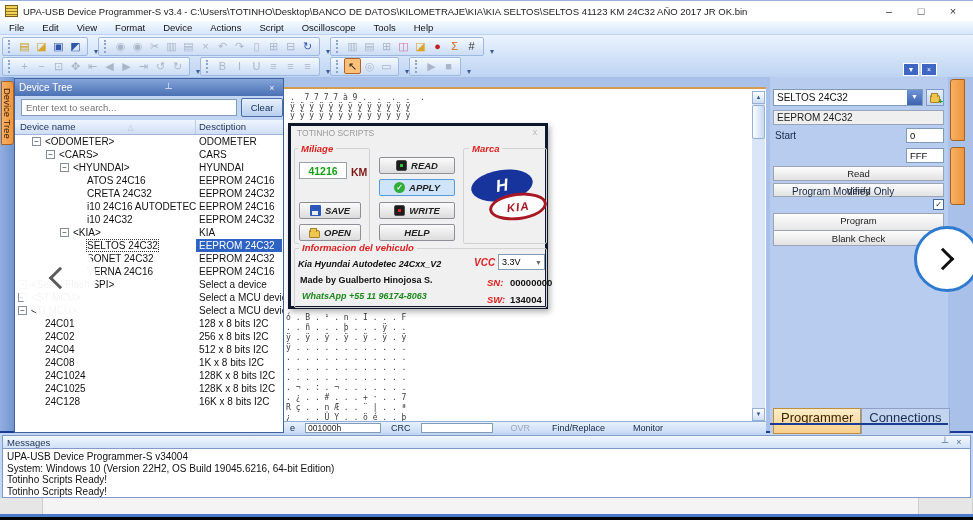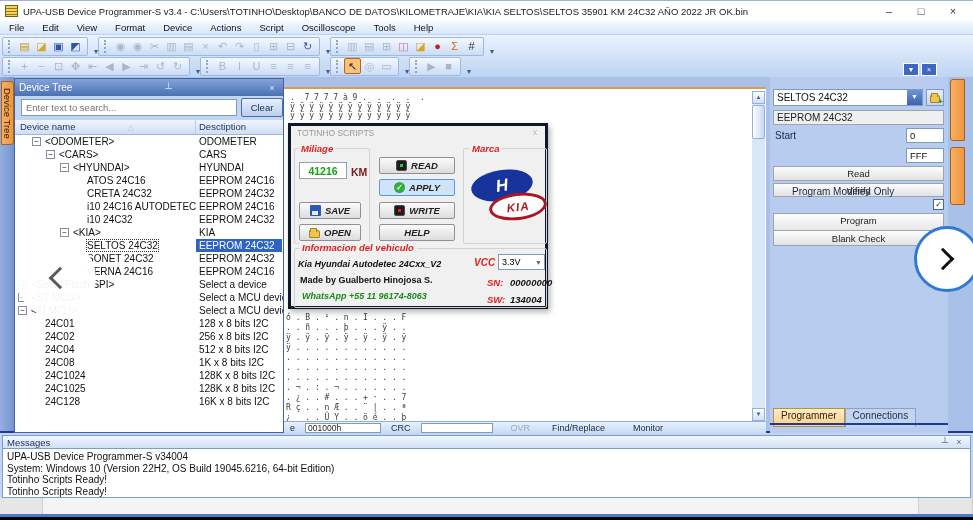--- a/index.html
+++ b/index.html
@@ -142,21 +142,21 @@
   .infoline { position:absolute; font-size:9px; color:#111; white-space:nowrap; }
   #inf1 { left:7px; top:133px; font-weight:bold; font-style:italic; }
   #inf2 { left:9px; top:149px; font-weight:bold;text-align:right; }
   #infwa { left:11px; top:165px; font-weight:bold; font-style:italic; color:#1a8a1a; }
   #vcclabel { left:183px; top:131px; font-weight:bold; font-style:italic; color:#e02020; font-size:10px;}
   #vccsel { position:absolute; left:207px; top:128px; width:47px; height:16px; background:#fff;
     border:1px solid #7f9db9; font-size:9px; display:flex; align-items:center; padding-left:3px; }
   #vccsel .dd { margin-left:auto; color:#667; font-size:7px; padding-right:2px; }
   #snlabel,#swlabel { font-weight:bold; font-style:italic; color:#e02020; font-size:9.5px; }
   #snlabel { left:196px; top:151px; } #swlabel { left:196px; top:168px; }
-  #snval,#swval { font-weight:bold; font-style:italic; color:#111; font-size:9.5px; }
+  #snval,#swval { font-weight:bold; color:#111; font-size:9.5px; }
   #snval { left:219px; top:151px; } #swval { left:219px; top:168px; }
 
   
   #panectrl { left:903px; top:62px; display:flex; gap:2px; z-index:4; }
   #panectrl span { width:16px; height:13px; background:#3f66c2; border:1px solid #fff; color:#fff;
     font-size:7px; text-align:center; line-height:11px; }
   #rpanel { left:770px; top:76px; width:178px; height:356px; background:#b7ccef; z-index:2; }
   #rpanel .lbl { position:absolute; font-size:10px; color:#14284a; }
   #devdrop { position:absolute; left:3px; top:12px; width:150px; height:17px; background:#fff;
     border:1px solid #7f9db9; font-size:10px; display:flex; align-items:center; padding-left:3px; color:#111;}
@@ -174,21 +174,21 @@
   .rbtn { position:absolute; left:3px; width:171px; background:linear-gradient(#fdfdfd,#e2e2e2);
     border:1px solid #9aa4b4; font-size:9.5px; color:#222; text-align:center; }
   #btn-rread { top:89px; height:15px; line-height:14px; }
   #btn-verify { top:106px; height:14px; line-height:13px; }
   #btn-program { top:136px; height:21px; line-height:14px; }
   #btn-blank { top:153px; height:16px; line-height:15px; }
   #pmolabel { left:5px; top:109px; font-size:9.5px;padding-left:17px; }
   #pmochk { position:absolute; left:163px; top:122px; width:11px; height:11px; background:#fff;
     border:1px solid #44689c; font-size:8px; line-height:10px; text-align:center; color:#123; }
   #rtabs { position:absolute; left:3px; top:331px; display:flex; }
-  .rtab { height:19px; font-size:10px; padding:1px 7px 16px 7px; color:#1a2c52;
+  .rtab { height:26px; font-size:13px; padding:1px 7px 16px 7px; color:#1a2c52;
     border:1px solid #8ca0c8; border-bottom:none; background:#c3d4ee; }
   .rtab.active { background:linear-gradient(#fdeec8,#f7cf8b); border:1px solid #c28e3e; color:#3a2402; }
   #rtabline { position:absolute; left:0; top:346px; width:178px; height:2px; background:#1c3c94; }
 
   
   #messages { left:0; top:430px; width:973px; height:67px; border-top:2px solid #1c3c94; background:#c2d5f2; }
   #msghead { position:absolute; left:2px; top:2px; width:969px; height:14px;
     background:linear-gradient(#f2f7ff,#d2e1f6); border:1px solid #7f9cc8; display:flex; align-items:center;
     font-size:9.5px; color:#1c3055; padding:0 4px; }
   #msghead .cap-ic { color:#55708f; }
@@ -212,21 +212,21 @@
   .chev.left { border-left:3px solid #5a5a5a; border-bottom:3px solid #5a5a5a; transform:rotate(45deg); margin-left:8px;}
   .chev.right { border-right:3px solid #101010; border-bottom:3px solid #101010; transform:rotate(-45deg); margin-right:8px;}
 </style>
 </head>
 <body>
 
 <div id="app">
 
   <div id="titlebar" class="abs">
     <span id="appicon"></span>
-    <span id="wintitle">UPA-USB Device Programmer-S v3.4 - C:\Users\TOTINHO\Desktop\BANCO DE DATOS\KILOMETRAJE\KIA\KIA SELTOS\SELTOS 35901 KM 24C32 AÑO 2022 JR OK.bin</span>
+    <span id="wintitle">UPA-USB Device Programmer-S v3.4 - C:\Users\TOTINHO\Desktop\BANCO DE DATOS\KILOMETRAJE\KIA\KIA SELTOS\SELTOS 41123 KM 24C32 AÑO 2017 JR OK.bin</span>
     <span id="winbtns">
 
     <span>–</span>
         <span>□</span>
         <span>×</span>
       </span>
   </div>
 
   <div id="menubar" class="abs">
 

